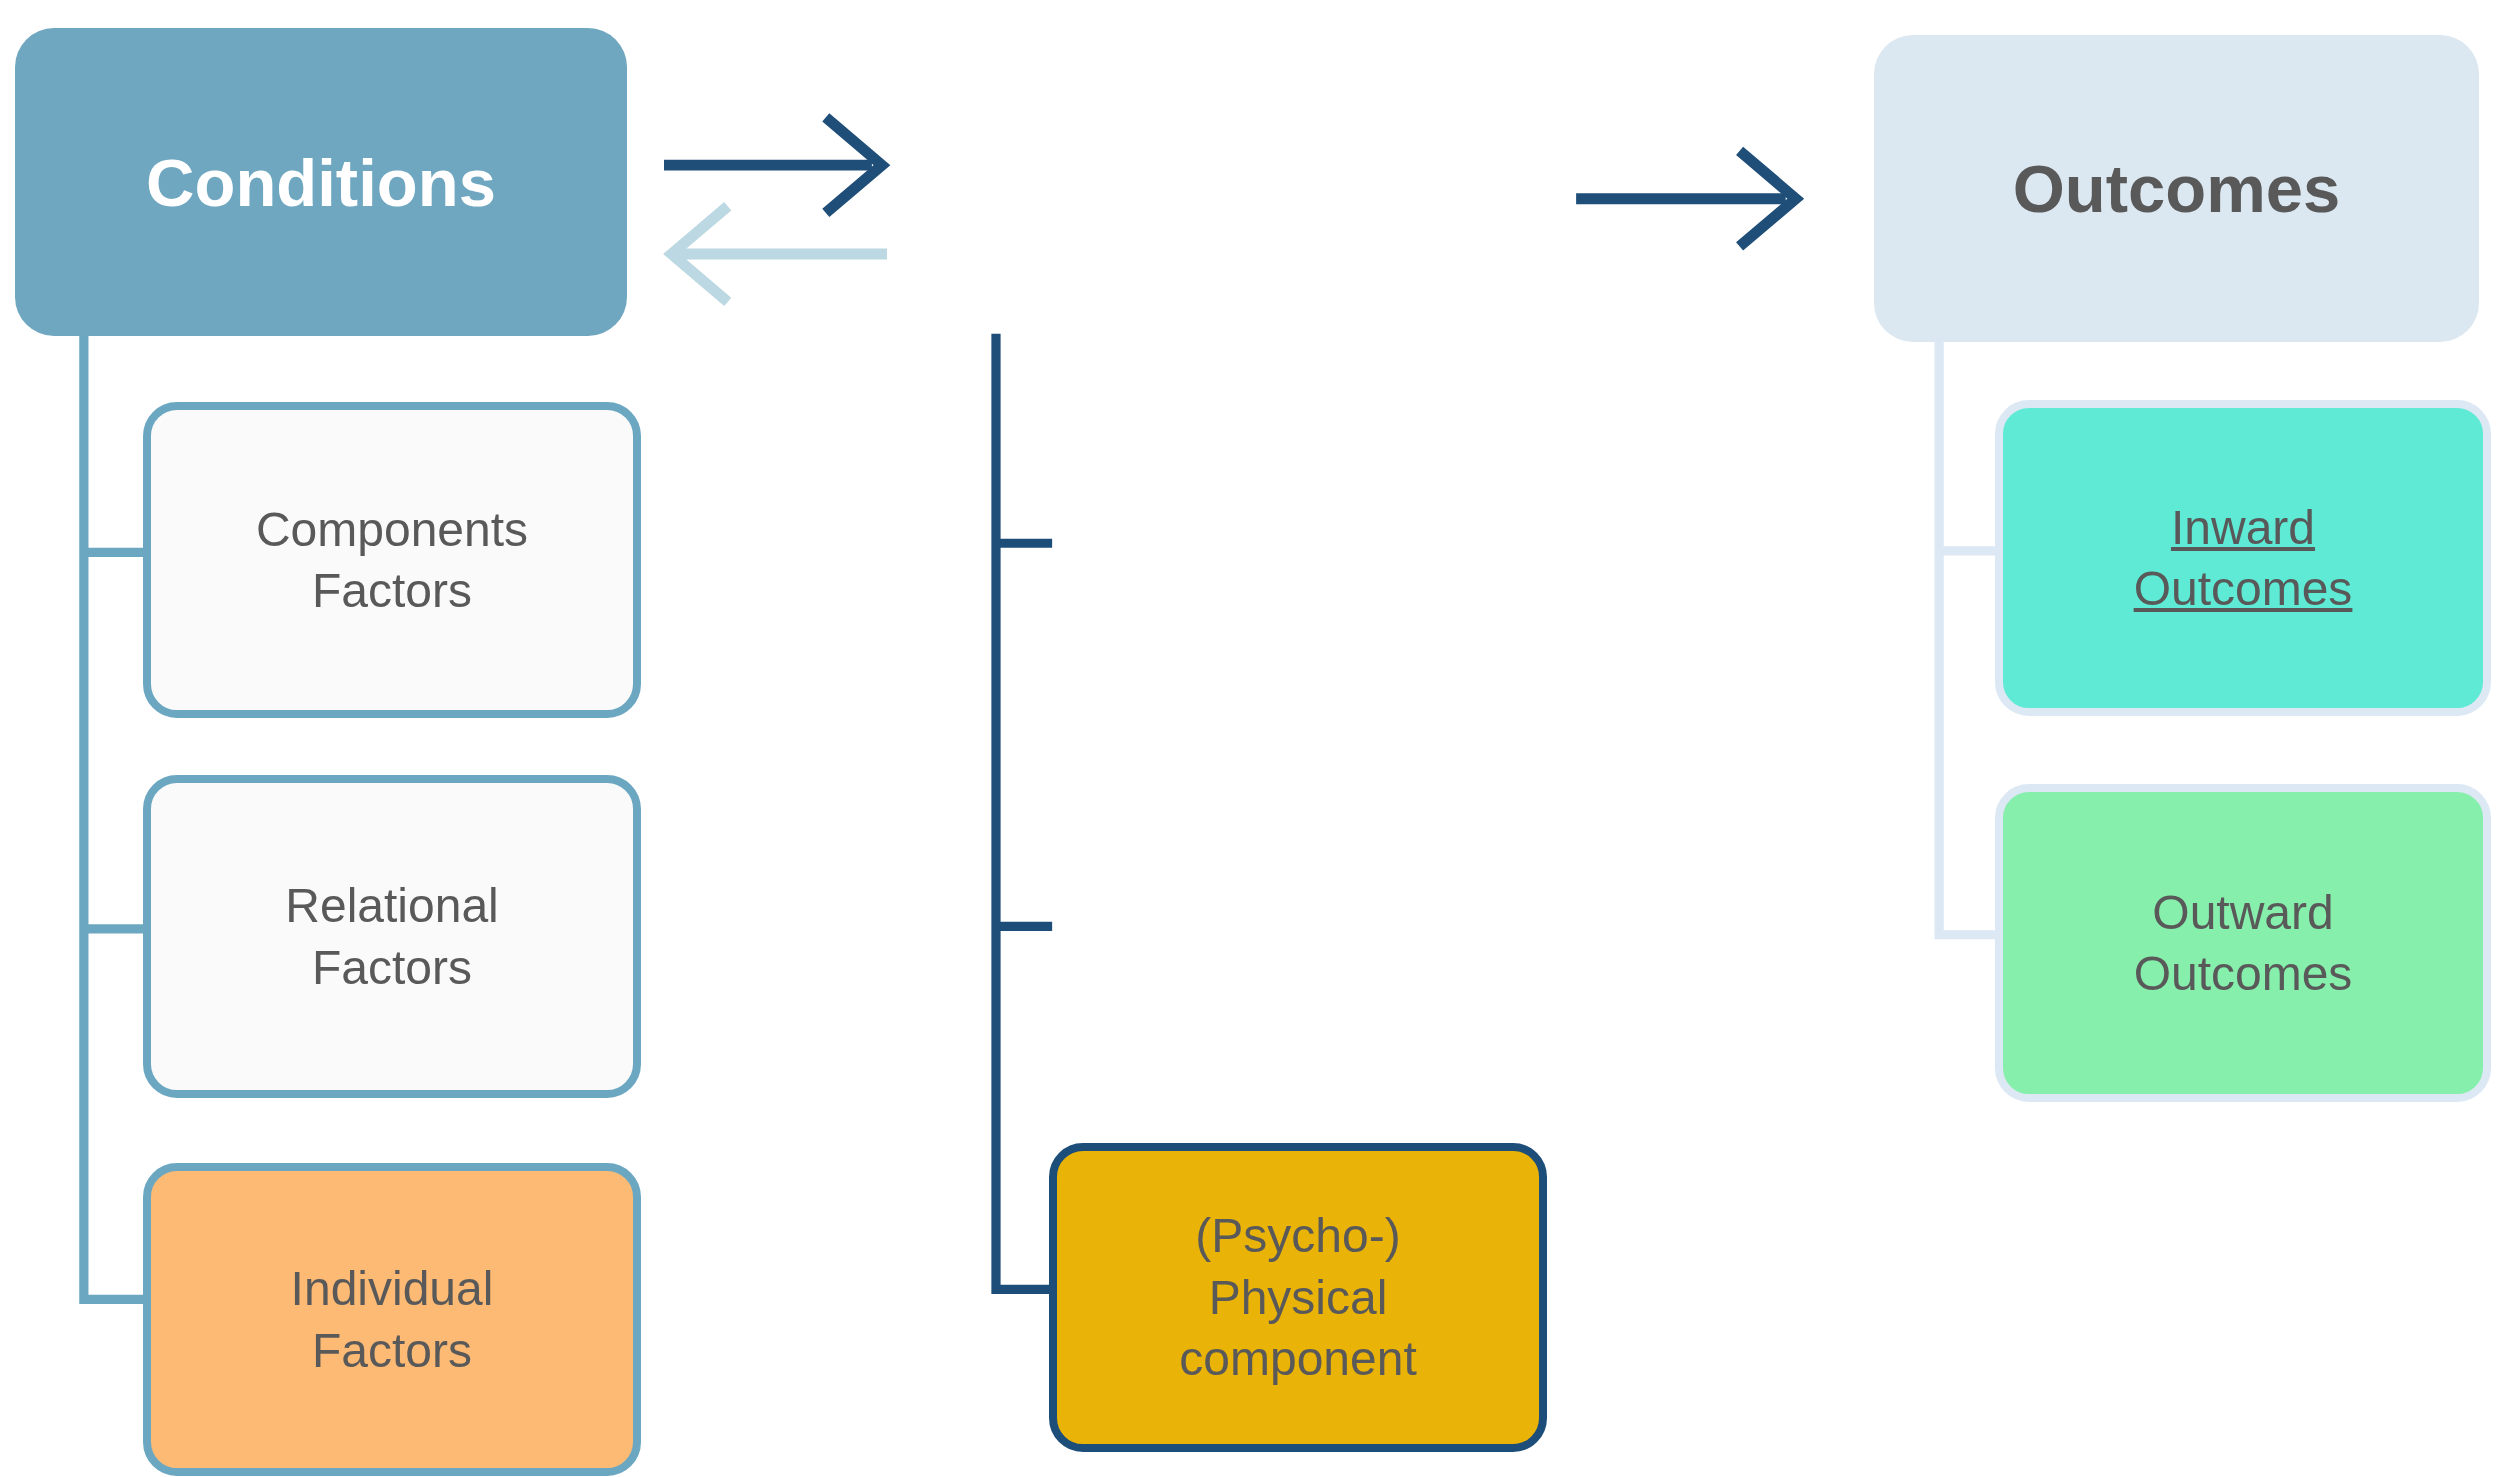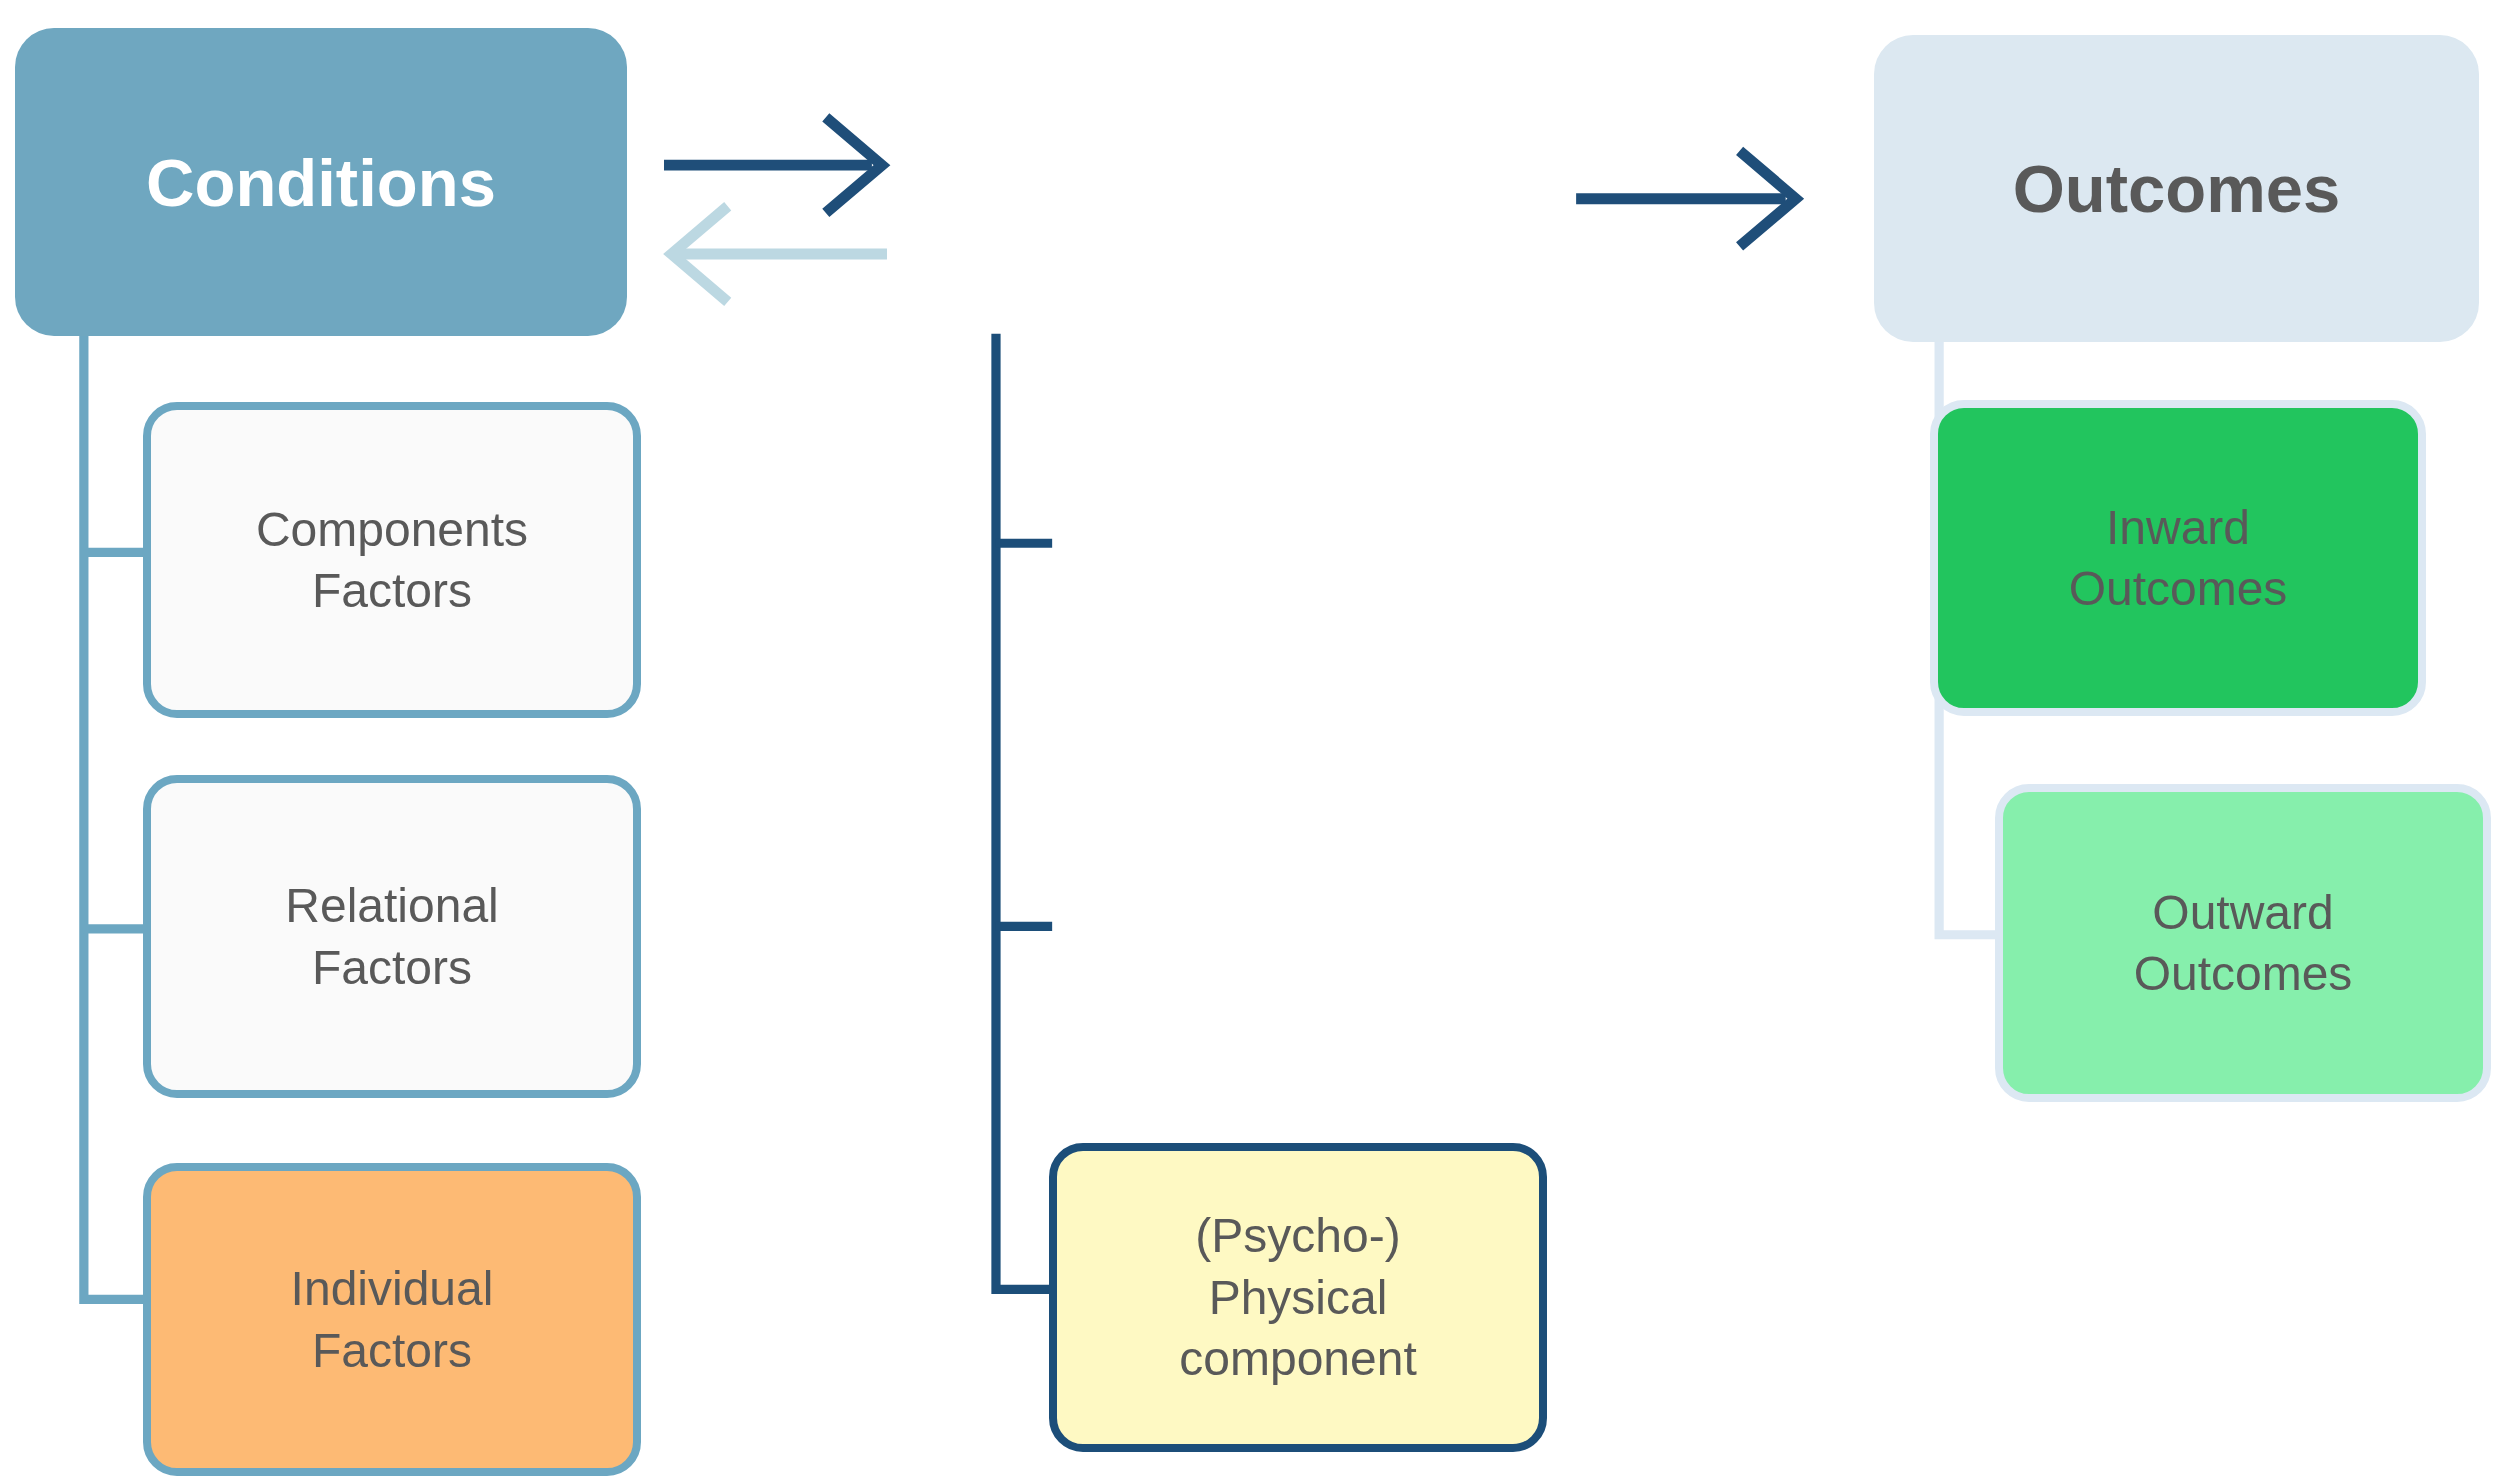--- a/index.html
+++ b/index.html
@@ -104,31 +104,31 @@
   </div>
 
   <div class="child" style="left: 143px; top: 1163px; width: 482px; height: 297px; background-color: #fdba74; border-color: rgb(108, 167, 194); color: rgb(89, 89, 89);">
     <span>Individual
 Factors</span>
   </div>
 
 
 
 
-  <div class="child" style="left: 1049px; top: 1143px; width: 482px; height: 293px; background-color: #fef9c3; border-color: rgb(28, 78, 121); color: rgb(89, 89, 89);">
+  <div class="child" style="left: 1049px; top: 1143px; width: 482px; height: 293px; background-color: #eab308; border-color: rgb(28, 78, 121); color: rgb(89, 89, 89);">
     <span>(Psycho-)
 Physical
 component</span>
   </div>
 
   <div class="hdr" style="left: 1874px; top: 35px; width: 605px; height: 307px; background-color: rgb(220, 232, 241); color: rgb(89, 89, 89);">
     <span>Outcomes</span>
   </div>
 
-  <div class="child" style="left: 1930px; top: 400px; width: 480px; height: 300px; background-color: #22c55e; border-color: rgb(220, 232, 243); color: rgb(89, 89, 89);">
+  <div class="child" style="left: 1995px; top: 400px; width: 480px; height: 300px; background-color: #5eead4; border-color: rgb(220, 232, 243); color: rgb(89, 89, 89); text-decoration: underline;">
     <span>Inward
 Outcomes</span>
   </div>
 
   <div class="child" style="left: 1995px; top: 784px; width: 480px; height: 302px; background-color: #86efac; border-color: rgb(220, 232, 243); color: rgb(89, 89, 89);">
     <span>Outward
 Outcomes</span>
   </div>
 
 </div>

